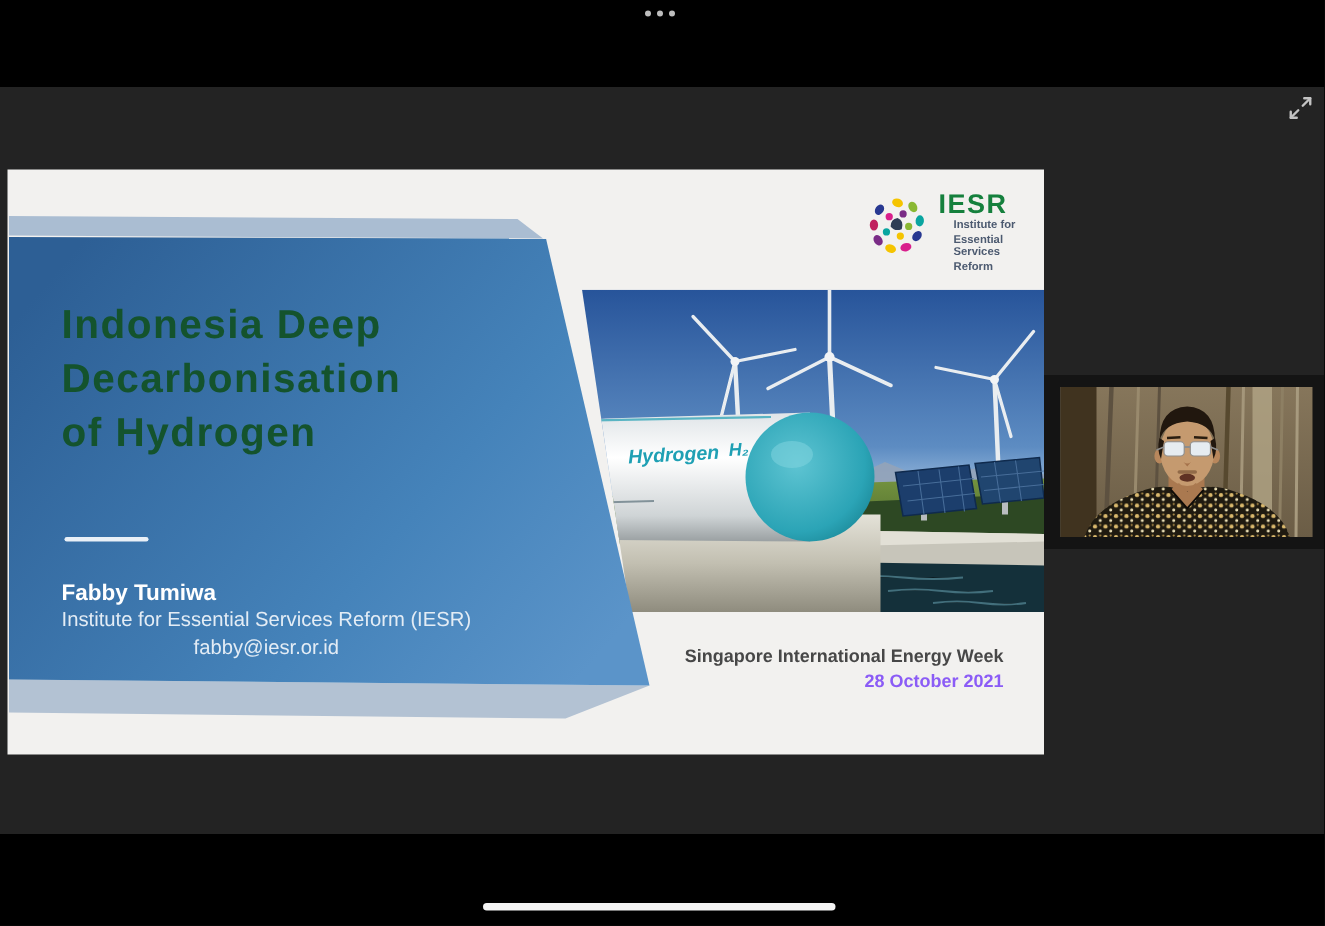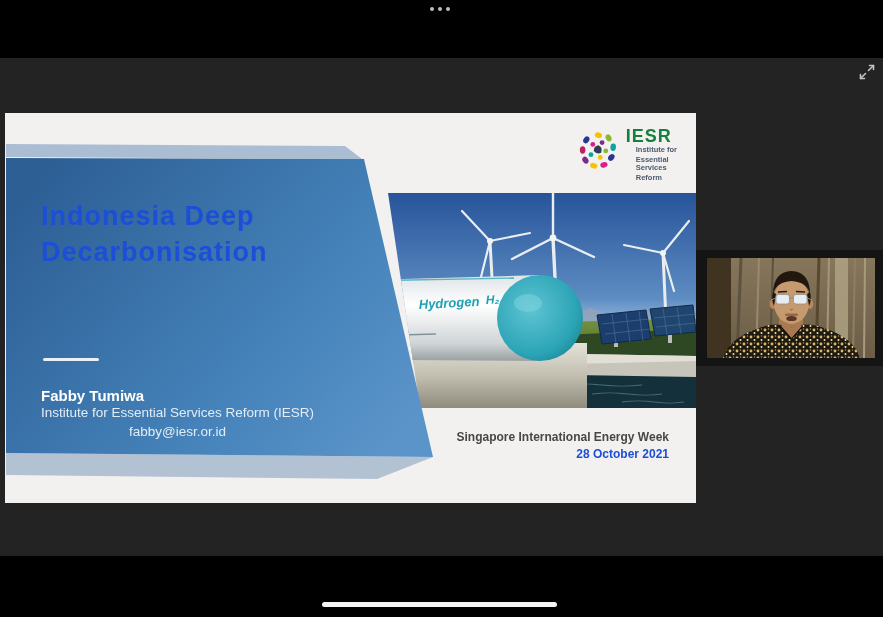--- a/index.html
+++ b/index.html
@@ -13,33 +13,33 @@
   .top-dots i { width:4px; height:4px; border-radius:50%; background:#bdbdbd; display:block; }
   .resize-btn { position:absolute; left:856px; top:61px; width:22px; height:22px; cursor:pointer; }
   .home-bar { position:absolute; left:322px; top:602px; width:235px; height:5px; border-radius:3px; background:#f4f4f4; cursor:pointer; }
 
   
   .slide { position:absolute; left:5px; top:113px; width:691px; height:390px; background:#f2f1ef; overflow:hidden; }
   .shapes-svg, .photo-svg { position:absolute; }
   .shapes-svg { left:0; top:0; }
   .photo-svg { left:357px; top:80px; clip-path:polygon(26px 0px, 334px 0px, 334px 215px, 58px 215px); }
 
-  .slide-title { position:absolute; left:36px; top:85px; color:#1d4ed8; font-weight:bold; font-size:27px; line-height:36px; letter-spacing:1px; }
+  .slide-title { position:absolute; left:36px; top:85px; color:#14532d; font-weight:bold; font-size:27px; line-height:36px; letter-spacing:1px; }
   .title-divider { position:absolute; left:38px; top:245px; width:56px; height:3px; background:#e9f0f7; border-radius:2px; }
   .speaker { position:absolute; left:36px; top:274px; color:#e9f0f8; }
   .speaker .name { font-weight:bold; font-size:15px; color:#ffffff; }
   .speaker .org, .speaker .email { font-size:13.5px; line-height:18.5px; color:#e3ecf5;text-align:center; }
 
   .logo { position:absolute; left:573px; top:14px; display:flex; align-items:flex-start; gap:7px; }
   .logo-text .acronym { font-size:18px; font-weight:bold; color:#15803d; letter-spacing:1px; line-height:18px; }
   .logo-text .org-line { font-size:7.5px; font-weight:bold; color:#4c5a70; line-height:8.5px; margin-top:1px;margin-left:10px; }
 
   .event { position:absolute; right:27px; top:316px; text-align:right; color:#474747; }
   .event .ev-name { font-size:12px; font-weight:bold; line-height:17px; }
-  .event .ev-date { font-size:12px; font-weight:bold; line-height:17px; color:#1d4ed8;text-align:right; }
+  .event .ev-date { font-size:12px; font-weight:bold; line-height:17px; color:#8b5cf6;text-align:right; }
 
   
   .video-shelf { position:absolute; left:696px; top:250px; width:187px; height:116px; background:#141414; }
   .webcam { position:absolute; left:707px; top:258px; width:168px; height:100px; overflow:hidden; background:#6e6049; }
 </style>
 </head>
 <body>
 
 <div class="screen">
 
@@ -180,20 +180,21 @@
         </linearGradient>
       </defs>
       <path d="M1,31 L340,33 L357,46 L1,44 Z" fill="#aabdd2"></path>
       <path d="M1,340 L428,344 L372,366 L1,362 Z" fill="#b3c2d3"></path>
       <path d="M1,45 L359,46 L428,344 L1,340 Z" fill="url(#panelBlue)"></path>
     </svg>
 
     <div class="slide-title">
       <div>Indonesia Deep</div>
       <div>Decarbonisation</div>
+      <div>of Hydrogen</div>
     </div>
     <div class="title-divider"></div>
 
     <div class="speaker">
       <div class="name">Fabby Tumiwa</div>
       <div class="org">Institute for Essential Services Reform (IESR)</div>
       <div class="email">fabby@iesr.or.id</div>
     </div>
 
     <div class="logo">

